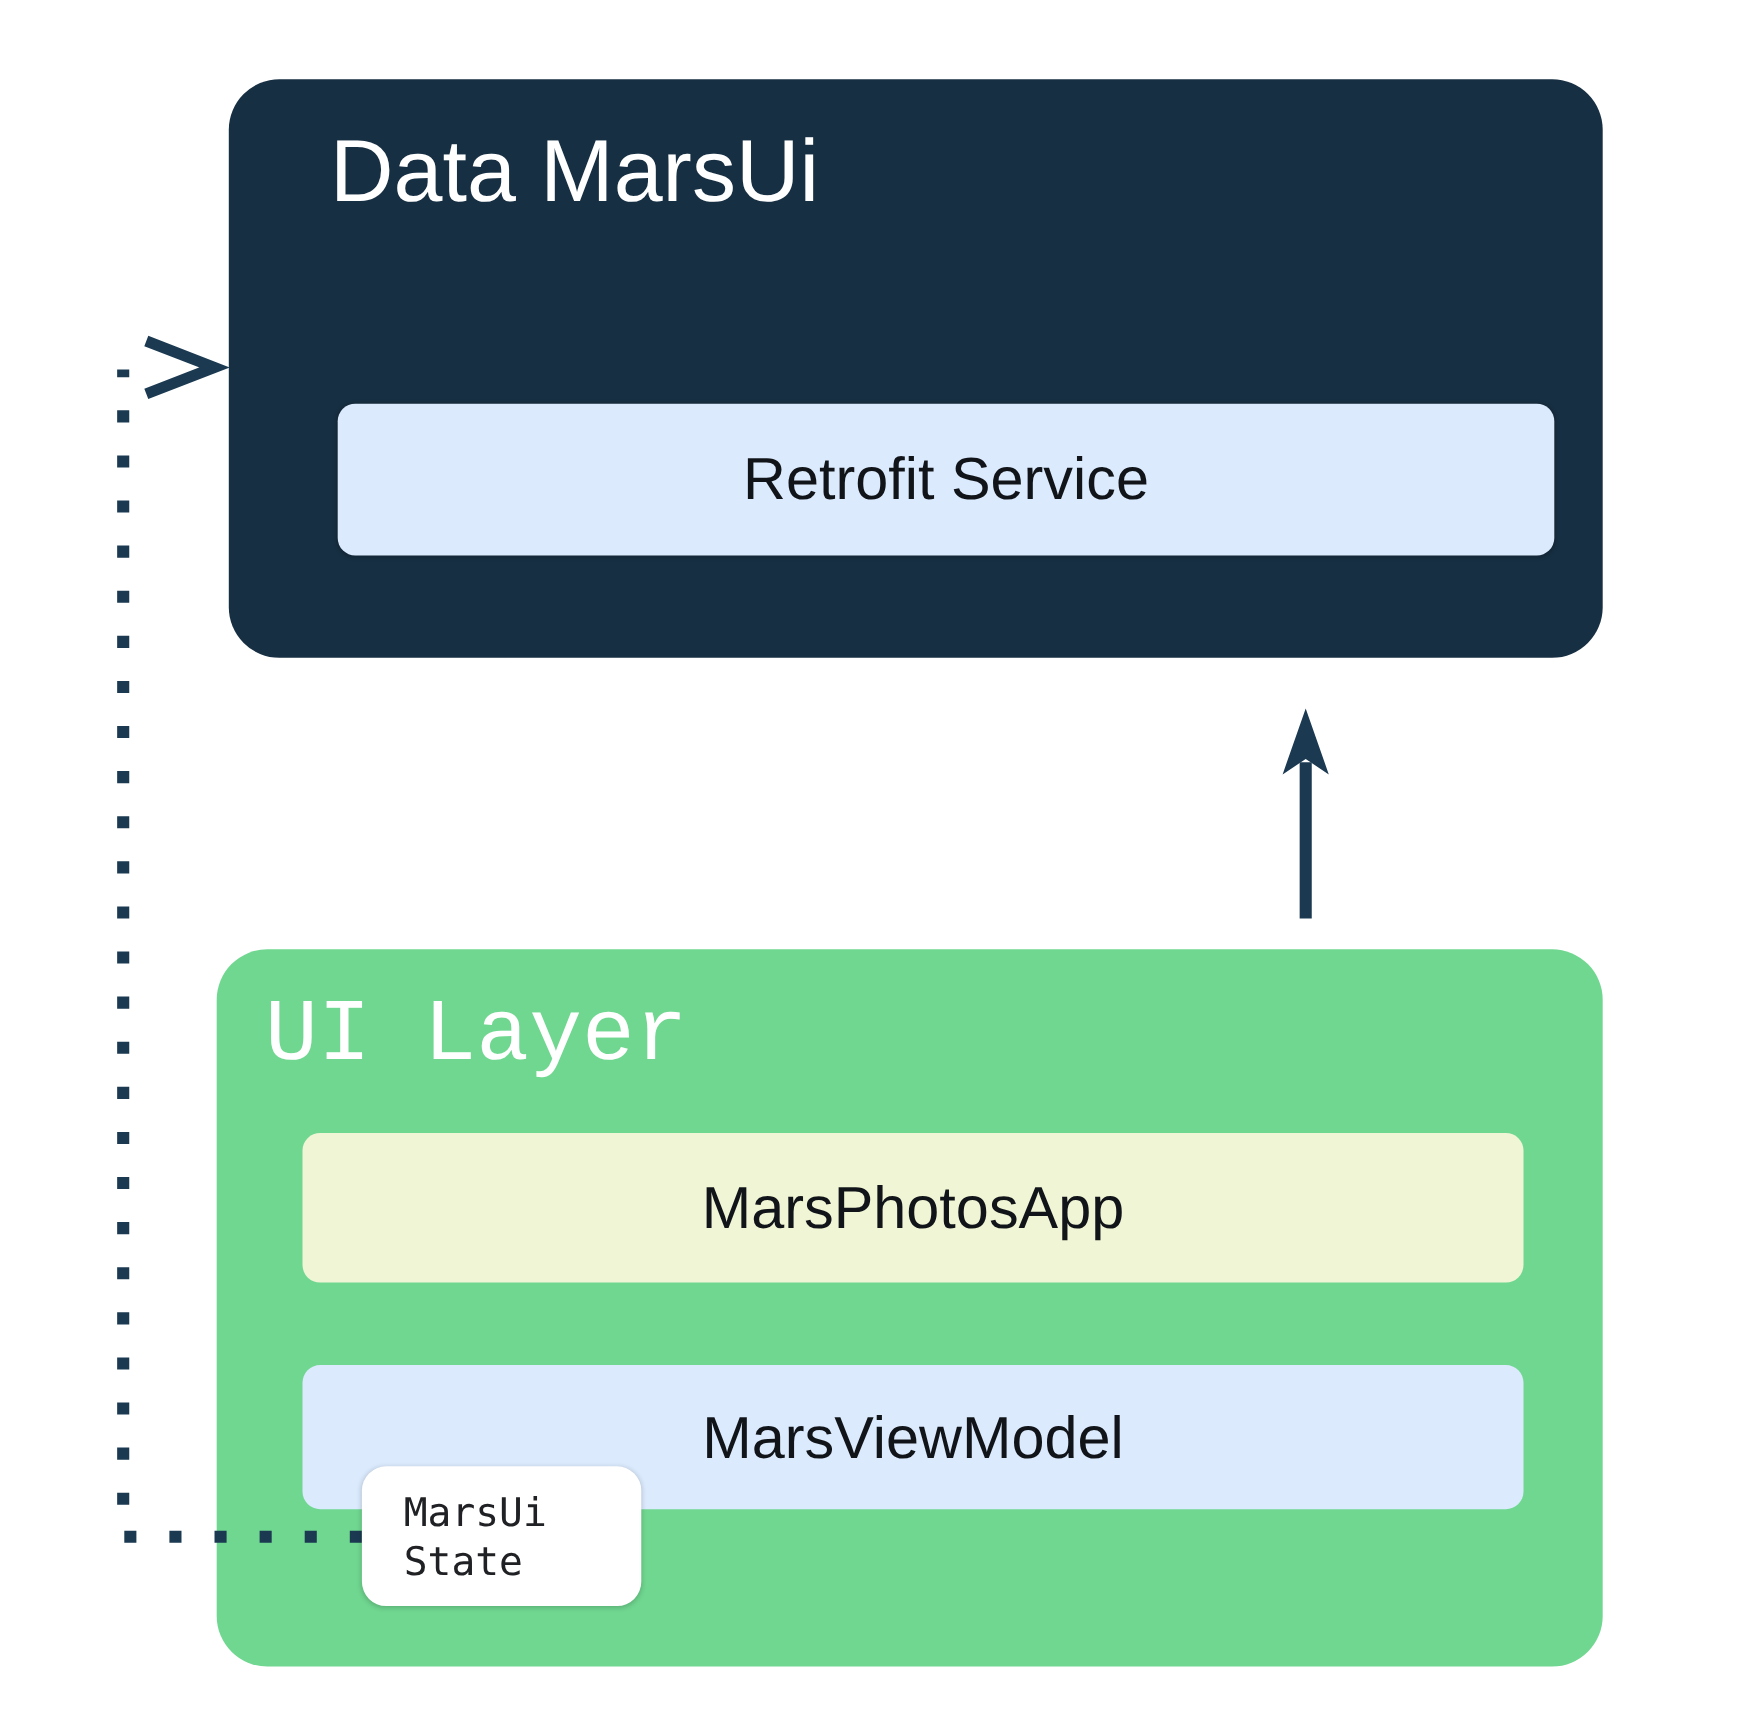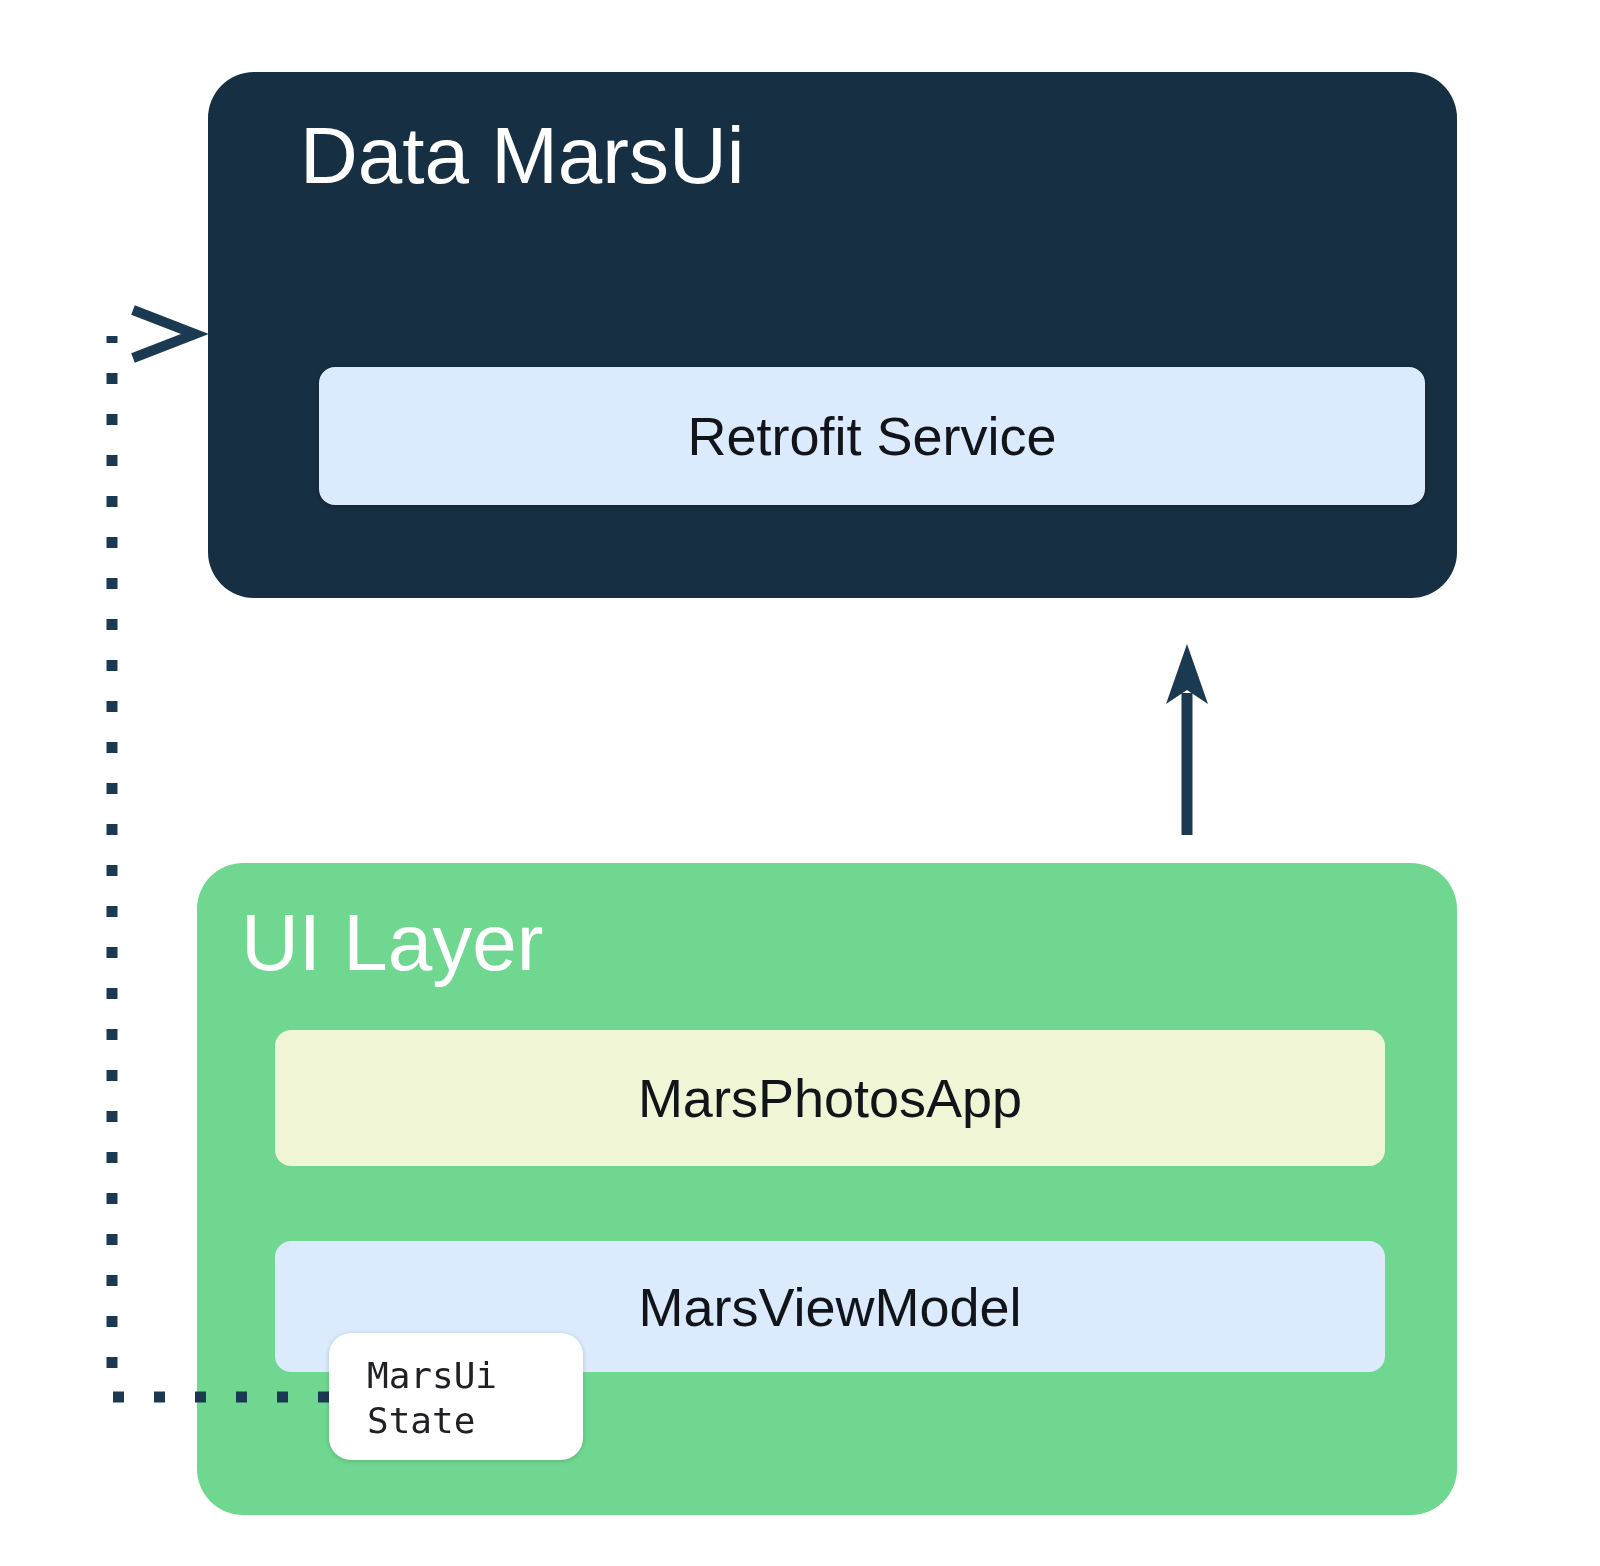--- a/index.html
+++ b/index.html
@@ -29,37 +29,36 @@
   }
   .layer-title {
     position: absolute;
     color: #ffffff;
     font-size: 80px;
     font-weight: 400;
     letter-spacing: 0px;
     white-space: nowrap;
   }
   .data-layer .layer-title { left: 92px; top: 38px; }
-  .ui-layer .layer-title { left: 44px; top: 34px; }
+  .ui-layer .layer-title { left: 44px; top: 34px; font-family: Liberation Mono, monospace; }
 
   .inner-box {
     position: absolute;
     border-radius: 16px;
     display: flex;
     align-items: center;
     justify-content: center;
     font-size: 54px;
     color: #111418;
     box-shadow: 0 1px 4px rgba(0,0,0,0.25);
   }
   .retrofit-box {
     left: 99px; top: 295px;
     width: 1106px; height: 138px;
     background: #dbeafd;
-    margin-left: 12px;
   }
   .marsphotos-box {
     left: 78px; top: 167px;
     width: 1110px; height: 136px;
     background: #f0f5d5;
     box-shadow: none;
   }
   .marsviewmodel-box {
     left: 78px; top: 378px;
     width: 1110px; height: 131px;

